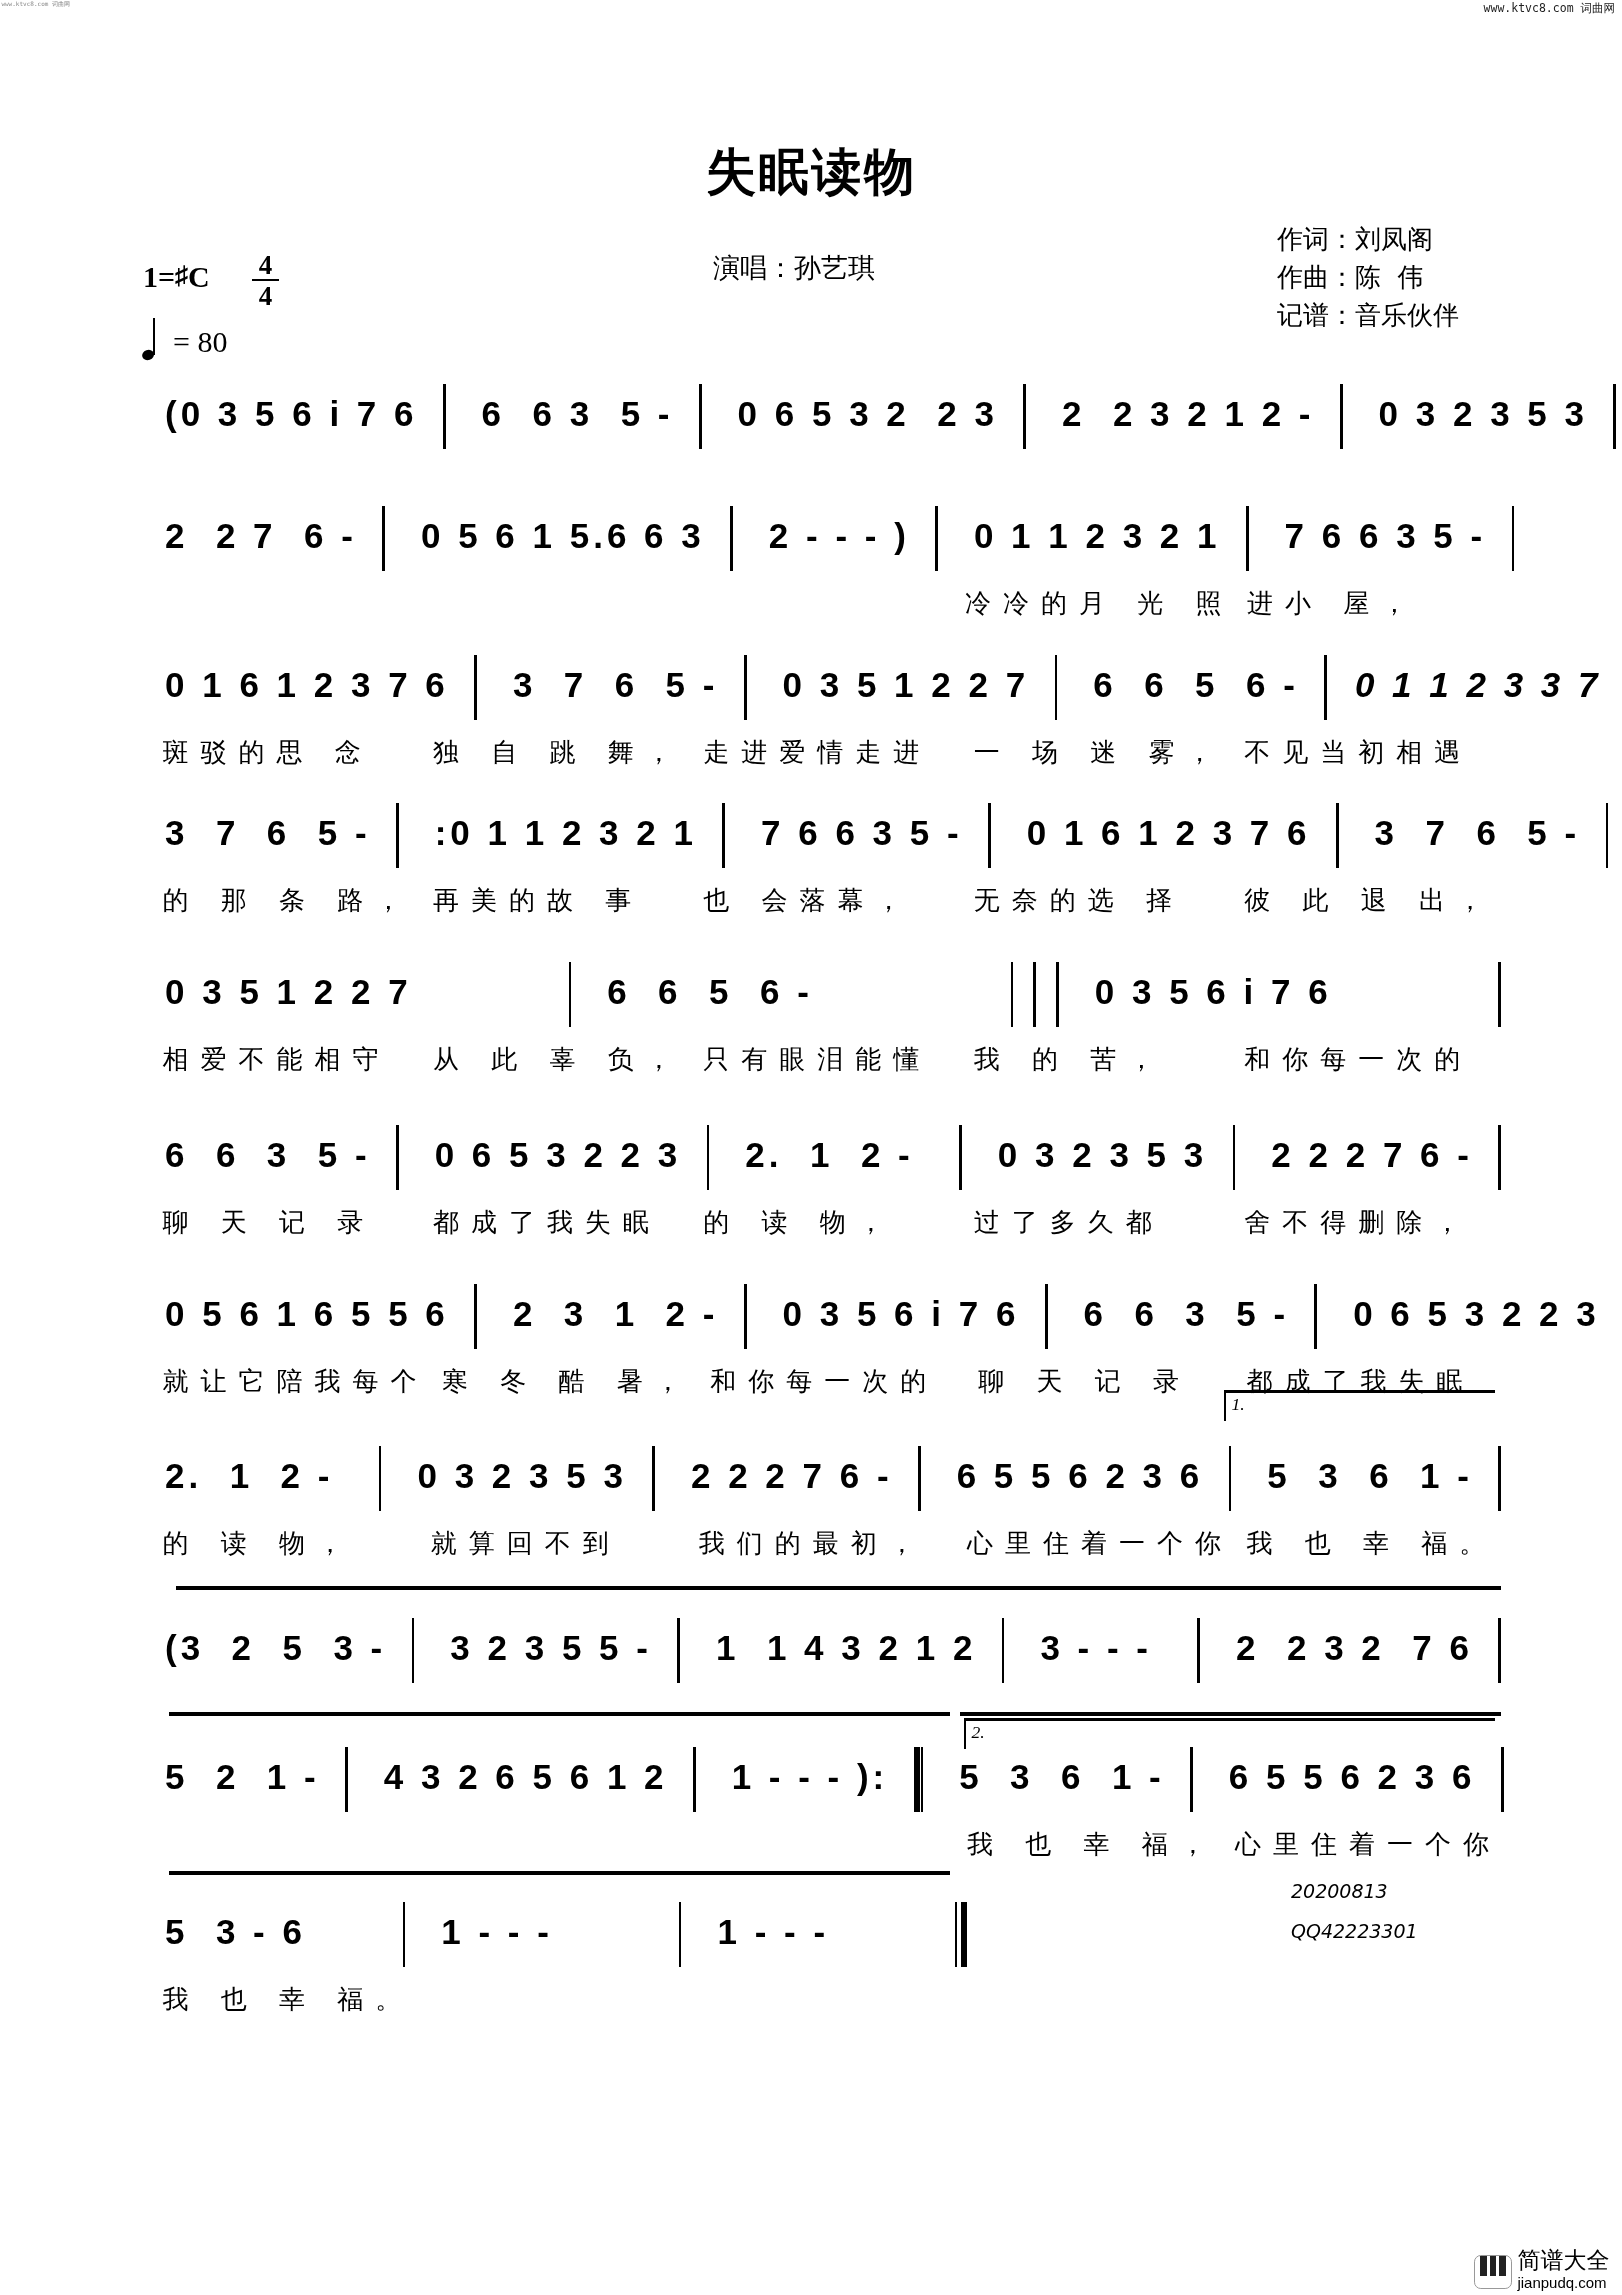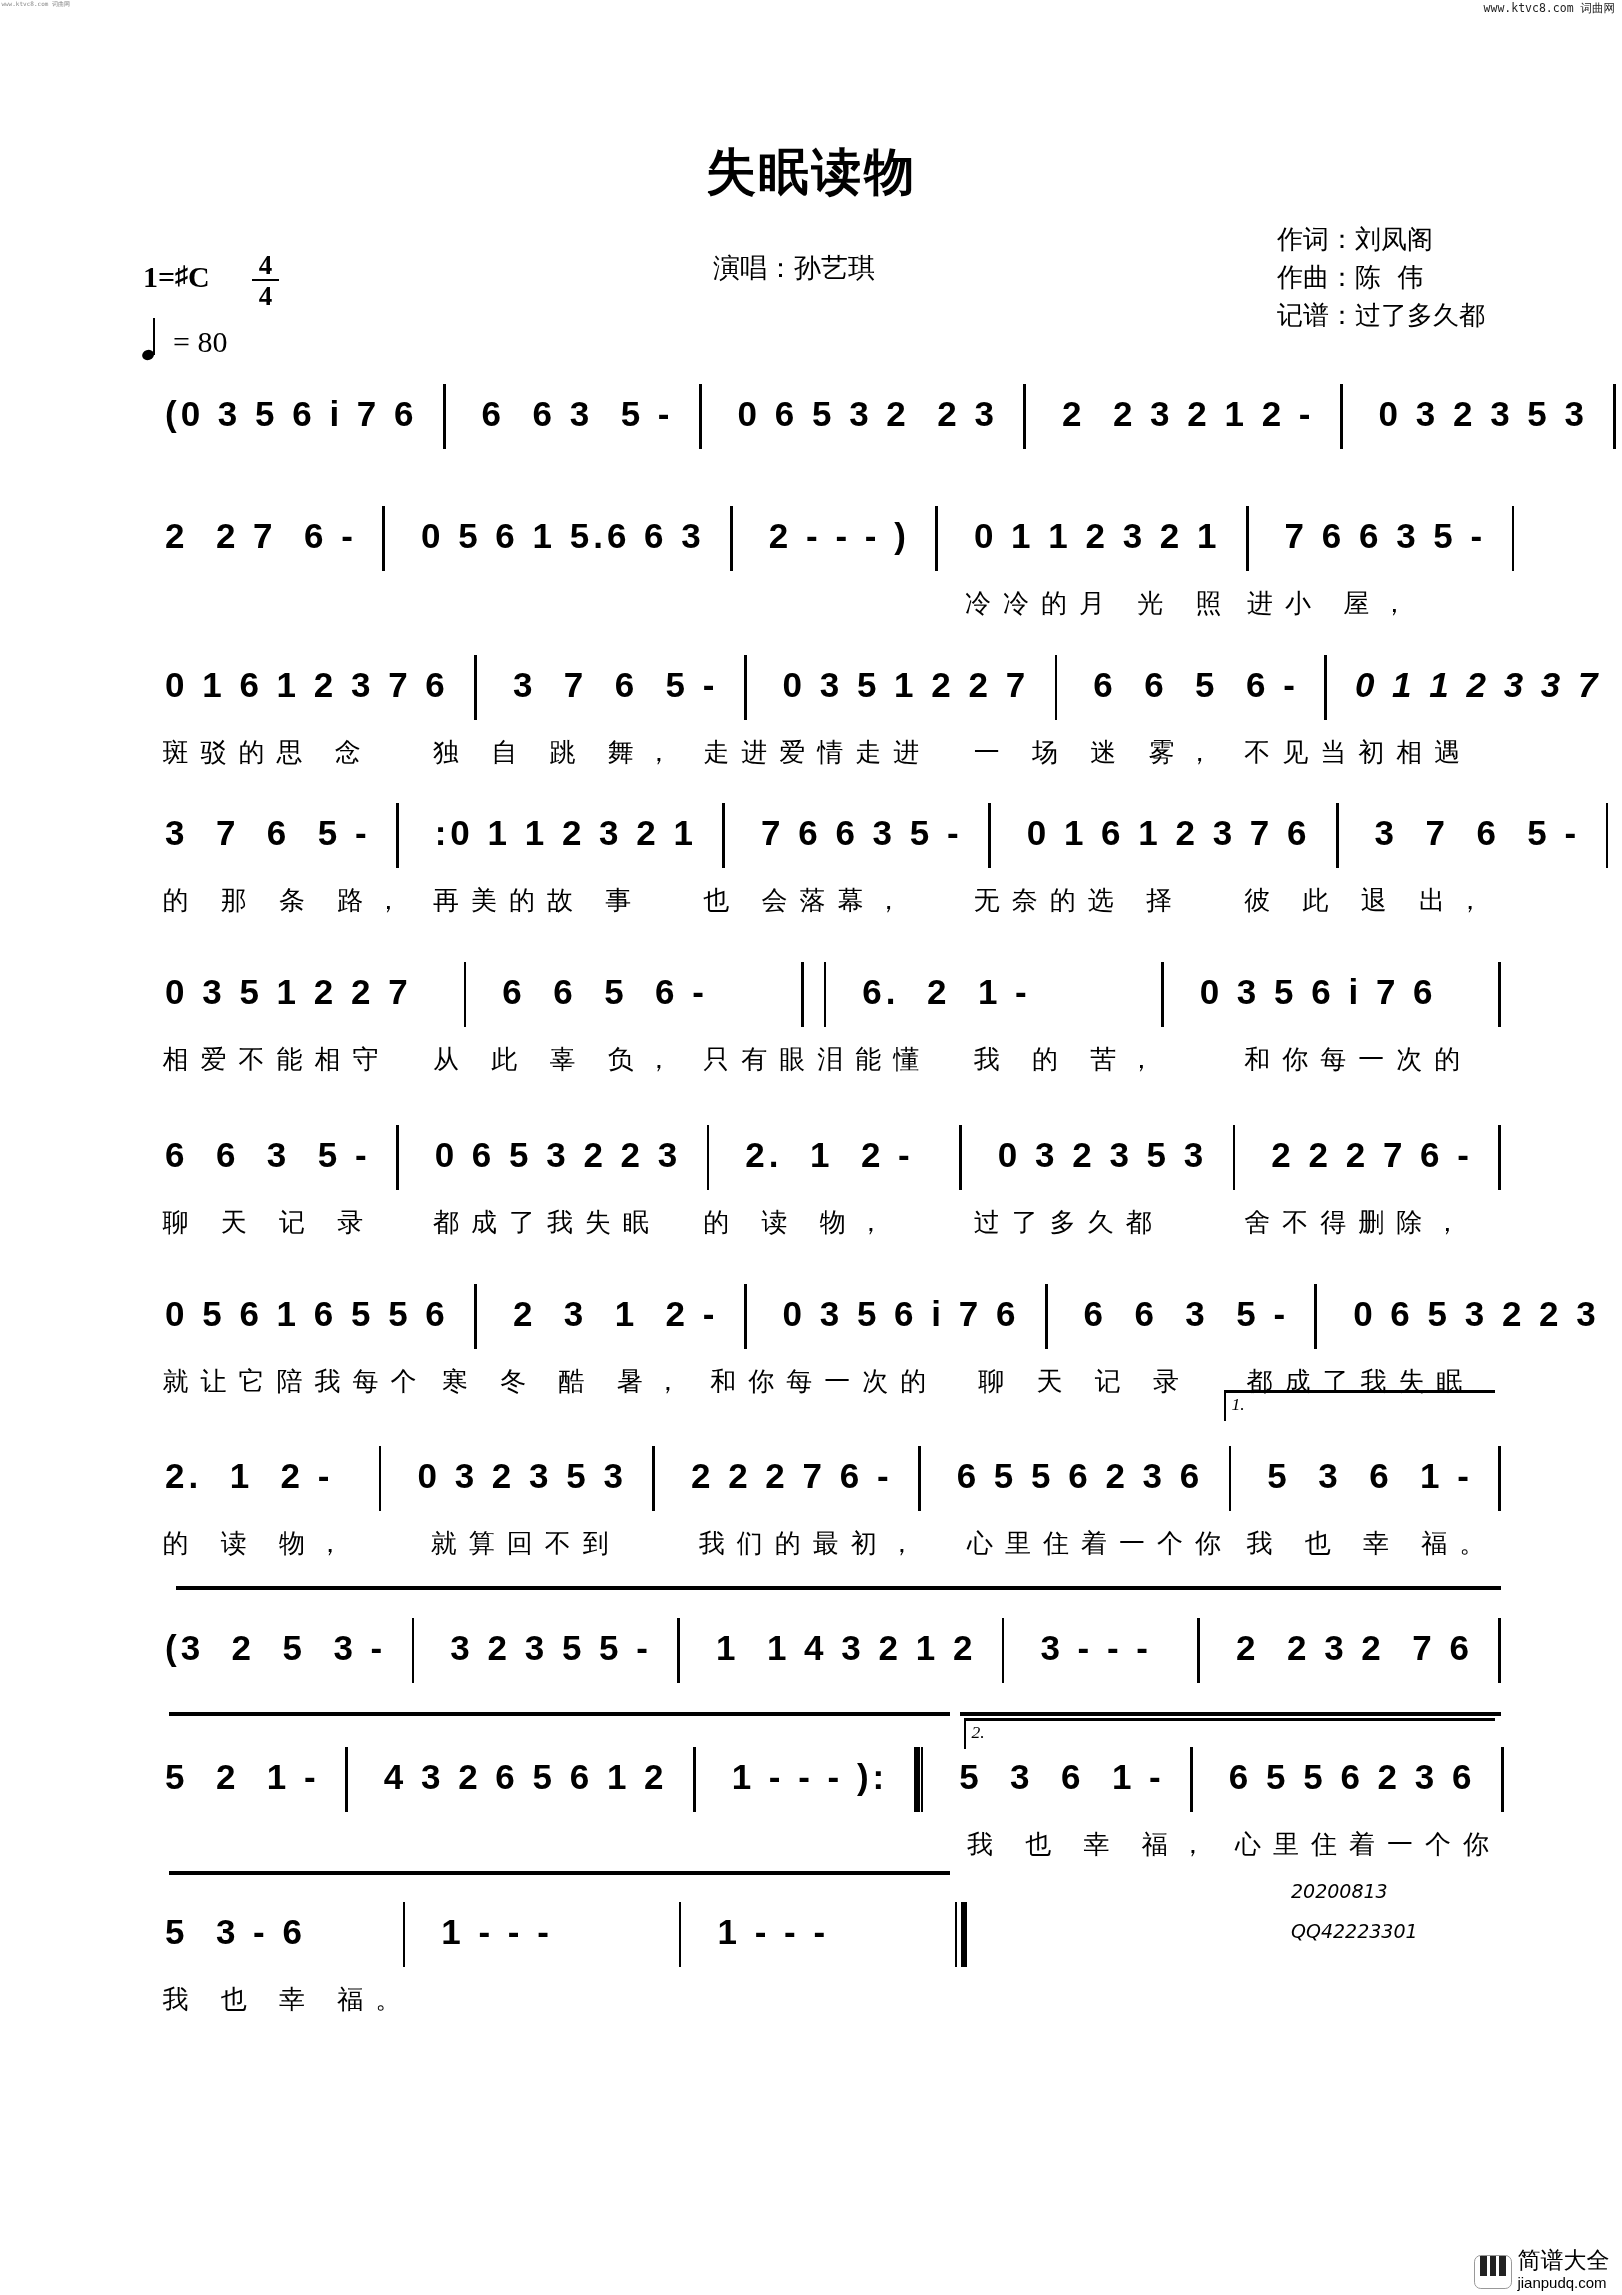--- a/index.html
+++ b/index.html
@@ -56,21 +56,21 @@
 </div>
 <div class="tempo">
   <span class="note"></span>
   <span>= 80</span>
 </div>
 
 <div class="singer">演唱：孙艺琪</div>
 <div class="credits">
   <div>作词：刘凤阁</div>
   <div>作曲：陈  伟</div>
-  <div>记谱：过了多久都</div>
+  <div>记谱：音乐伙伴</div>
 </div>
 
 <div id="score">
     <div class="system" style="top: 375px;">
       <div class="staff">
         <div class="measure" style="font-size: 35px; font-weight: bold; letter-spacing: 4px; padding-top: 19px; white-space: pre; justify-content: flex-start; padding-left: 16px; height: 74px; box-sizing: border-box;">(0 3 5 6 i 7 6</div>
         <div class="barline"></div>
         <div class="measure" style="font-size: 35px; font-weight: bold; letter-spacing: 4px; padding-top: 19px; white-space: pre; justify-content: flex-start; padding-left: 16px; height: 74px; box-sizing: border-box;">6  6 3  5 -</div>
         <div class="barline"></div>
         <div class="measure" style="font-size: 35px; font-weight: bold; letter-spacing: 4px; padding-top: 19px; white-space: pre; justify-content: flex-start; padding-left: 16px; height: 74px; box-sizing: border-box;">0 6 5 3 2  2 3</div>
@@ -151,21 +151,20 @@
         <span class="ly">彼 此 退 出，</span>
       </div>
     </div>
     <div class="system" style="top: 953px;">
       <div class="staff">
         <div class="measure" style="font-size: 35px; font-weight: bold; letter-spacing: 4px; padding-top: 19px; white-space: pre; justify-content: flex-start; padding-left: 16px; height: 74px; box-sizing: border-box;">0 3 5 1 2 2 7</div>
         <div class="barline"></div>
         <div class="measure" style="font-size: 35px; font-weight: bold; letter-spacing: 4px; padding-top: 19px; white-space: pre; justify-content: flex-start; padding-left: 16px; height: 74px; box-sizing: border-box;">6  6  5  6 -</div>
         <div class="barline"></div>
         <div class="barline"></div>
-        <div class="measure" style="font-size: 35px; font-weight: bold; letter-spacing: 4px; padding-top: 19px; white-space: pre; justify-content: flex-start; padding-left: 16px; height: 74px; box-sizing: border-box;">6.  2  1 -</div>
         <div class="barline"></div>
         <div class="measure" style="font-size: 35px; font-weight: bold; letter-spacing: 4px; padding-top: 19px; white-space: pre; justify-content: flex-start; padding-left: 16px; height: 74px; box-sizing: border-box;">0 3 5 6 i 7 6</div>
         <div class="barline"></div>
       </div>
       <div class="lyrics">
         <span class="ly">相爱不能相守</span>
         <span class="ly">从 此 辜 负，</span>
         <span class="ly">只有眼泪能懂</span>
         <span class="ly">我 的 苦，</span>
         <span class="ly">和你每一次的</span>

